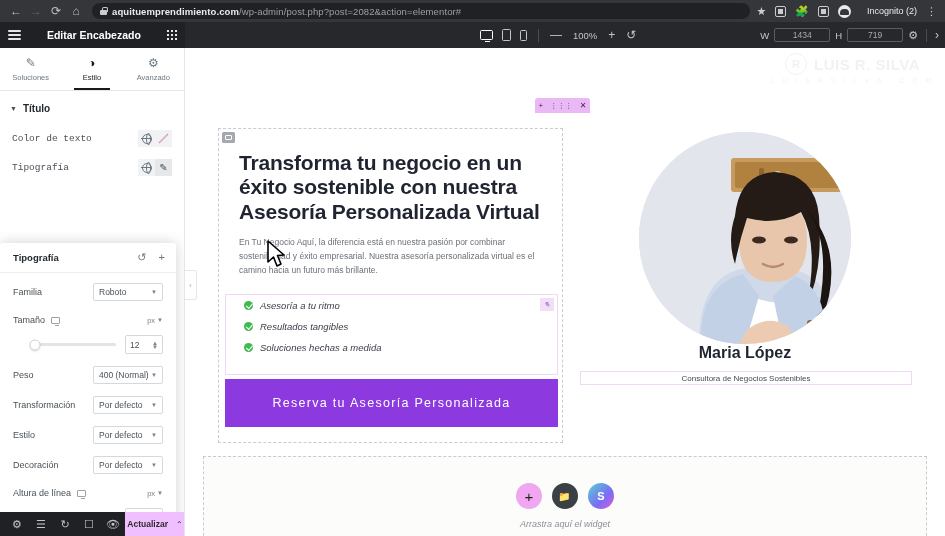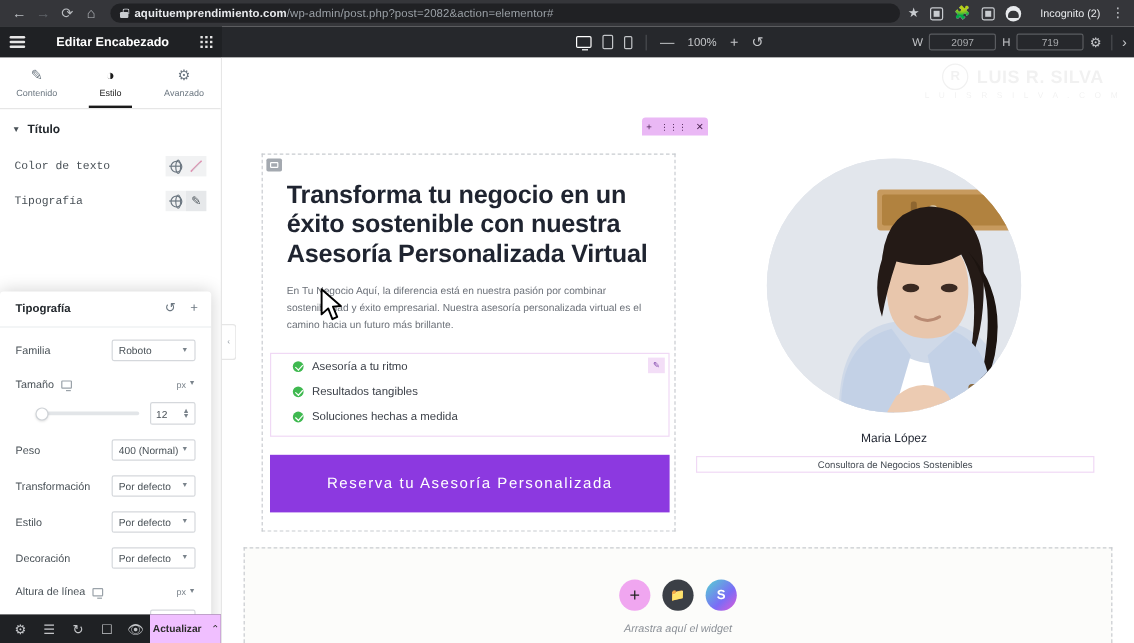--- a/index.html
+++ b/index.html
@@ -243,22 +243,22 @@
   }
   .widget-handle i { width:7px; height:5px; border:1.2px solid #fff; border-radius:1px; display:block; }
   .hero-h1 {
     padding:22px 18px 0 20px; font-size:21px; line-height:1.16; font-weight:700;
     color:#1f2430; letter-spacing:-0.2px;
   }
   .hero-p {
     padding:11px 22px 0 20px; font-size:8.5px; line-height:1.65; color:#6b7078;
   }
   .feature-box {
-    position:absolute; left:6px; top:165px; width:333px; height:70px;
-    border:1px solid #f0d9f5; background:#fff;
+    position:absolute; left:6px; top:165px; width:333px; height:81px;
+    border:1px solid #f0d9f5; background:#fff;font-style:italic;
   }
   .feature-item { display:flex; align-items:center; gap:7px; padding:5px 0 5px 18px; }
   .chk {
     width:9px; height:9px; border-radius:50%; background:#3fb950;
     display:flex; align-items:center; justify-content:center; flex:0 0 auto;
   }
   .chk:after {
     content:""; width:3px; height:5px; border:1.3px solid #fff; border-top:none; border-left:none;
     transform:rotate(42deg) translate(-0.2px,-0.6px);
   }
@@ -273,21 +273,21 @@
     background:#8c39e0; display:flex; align-items:center; justify-content:center;
     text-align:center; color:#fff; font-size:12.5px; letter-spacing:1.3px; line-height:1.35;
   }
 
   .hero-right { position:absolute; left:395px; top:22px; width:330px; }
   .photo-circle {
     width:212px; height:212px; border-radius:50%; margin:0 auto;
     overflow:hidden; position:relative; background:#dfe3ea;
   }
   .person-name {
-    text-align:center; margin-top:16px; font-size:10px; font-weight:400; color:#1f2430;
+    text-align:center; margin-top:0; font-size:16px; font-weight:700; color:#1f2430;
   }
   .person-role-box {
     margin:9px auto 0 auto; width:332px; height:14px; border:1px solid #f0d9f5;
     display:flex; align-items:center; justify-content:center;
   }
   .person-role { font-size:8px; color:#444a52; }
 
   .drop-section {
     position:absolute; left:18px; top:408px; width:724px; height:90px;
     border:1px dashed #c8cbd0; background:#fcfcfa;
@@ -365,21 +365,21 @@
       </div>
       <div class="vdiv"></div>
       <div class="zoom-group">
         <span class="glyph">—</span>
         <span>100%</span>
         <span class="glyph">+</span>
         <span class="glyph">↺</span>
       </div>
       <div class="size-group">
         <span>W</span>
-        <span class="size-field">2097</span>
+        <span class="size-field">1434</span>
         <span>H</span>
         <span class="size-field">719</span>
         <span class="gear-sm">⚙</span>
         <span class="vdiv" style="margin:0 3px"></span>
         <span class="chev-right">›</span>
       </div>
     </div>
   </div>
 
   <div class="canvas">
@@ -463,21 +463,21 @@
       </div>
       <div class="drop-label">Arrastra aquí el widget</div>
     </div>
 
   </div>
 
   <div class="panel">
     <div class="panel-tabs">
       <div class="panel-tab">
         <span class="ptico">✎</span>
-        <span class="ptlbl">Contenido</span>
+        <span class="ptlbl">Soluciones</span>
       </div>
       <div class="panel-tab active">
         <span class="ptico">◑</span>
         <span class="ptlbl">Estilo</span>
       </div>
       <div class="panel-tab">
         <span class="ptico">⚙</span>
         <span class="ptlbl">Avanzado</span>
       </div>
     </div>

